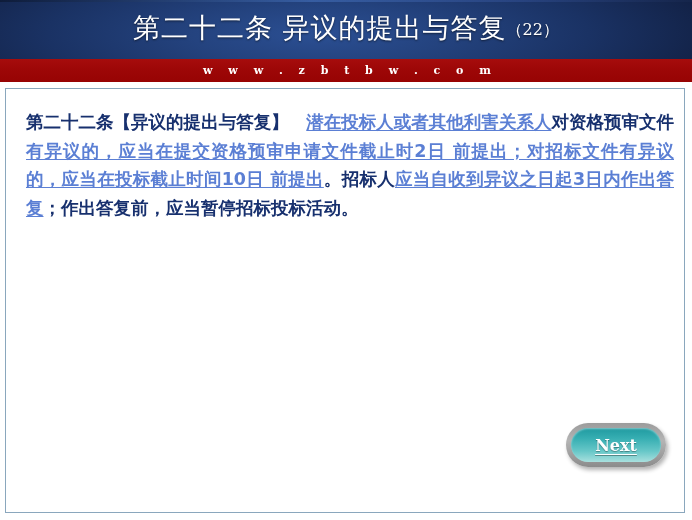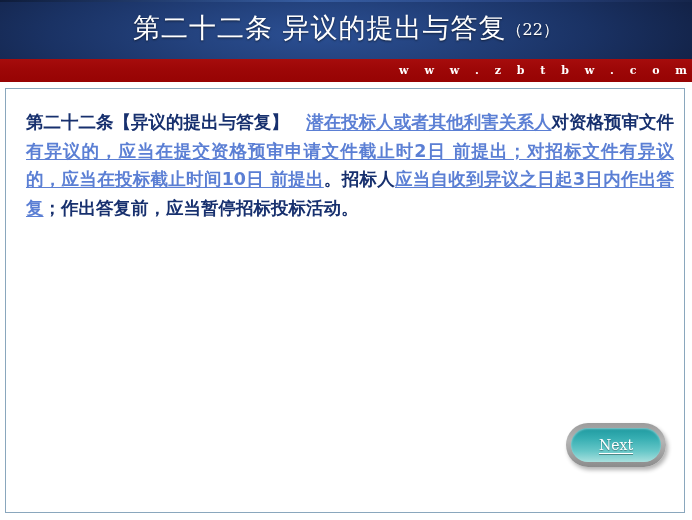--- a/index.html
+++ b/index.html
@@ -70,21 +70,21 @@
     height: 23px;
     background: linear-gradient(to bottom, #a60c0c 0%, #9d0707 45%, #970303 100%);
   }
   #red-bar-text {
     position: absolute;
     left: 1px;
     top: 0;
     width: 692px;
     height: 23px;
     line-height: 23px;
-    text-align: right;
+    text-align: center;
     color: #ffffff;
     font-family: "DejaVu Serif", "Liberation Serif", serif;
     font-size: 11px;
     font-weight: bold;
     letter-spacing: 6px;
     text-indent: 6px;
   }
 
   
   #content-box {
@@ -141,24 +141,25 @@
     border-radius: 18px;
     background: linear-gradient(to bottom, #1f9aa0 0%, #36aeb2 30%, #67c7c8 68%, #a8e0de 100%);
     display: flex;
     align-items: center;
     justify-content: center;
     box-shadow: inset 0 1px 2px rgba(255,255,255,.45);
   }
   #next-button-label {
     color: #ffffff;
     font-family: "DejaVu Serif", "Liberation Serif", serif;
-    font-size: 14px;
+    font-size: 16px;
     text-decoration: underline;
     text-underline-offset: 3px;
     text-shadow: 0 1px 1px rgba(0,0,0,.35);
+    font-weight: bold;
   }
 </style>
 </head>
 <body>
 
 <div id="slide">
 
   <div id="header-band">
     <div id="header-title">
       <span>第二十二条  异议的提出与答复</span><span class="suffix">（22）</span>

